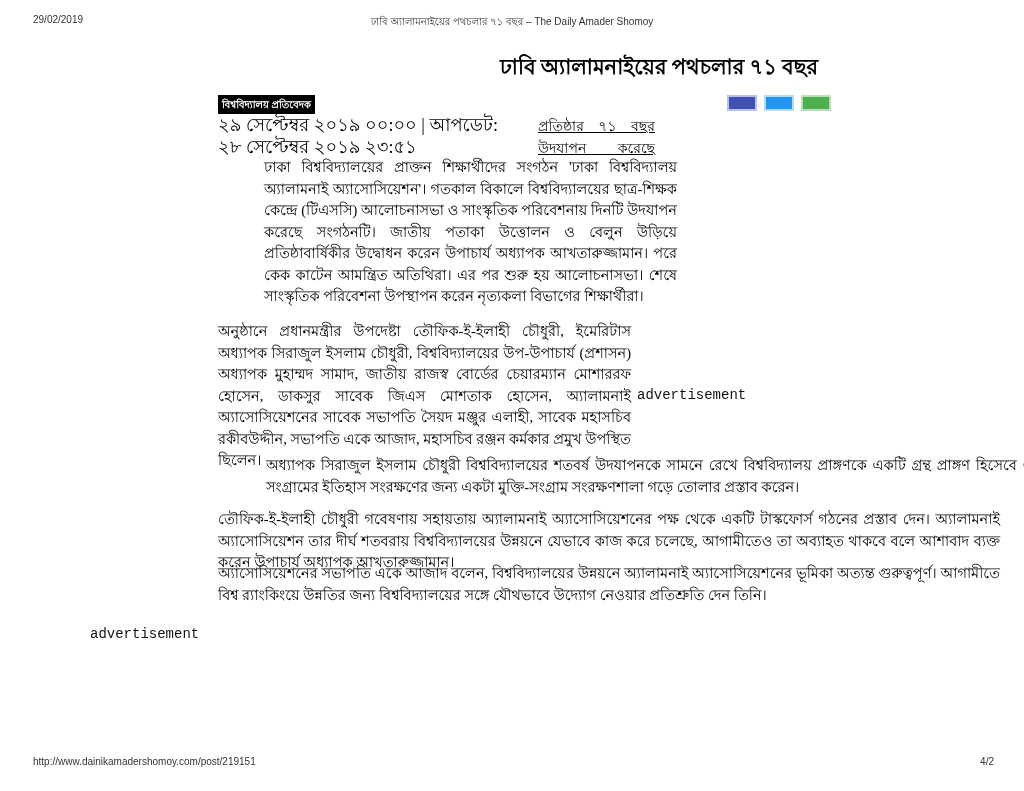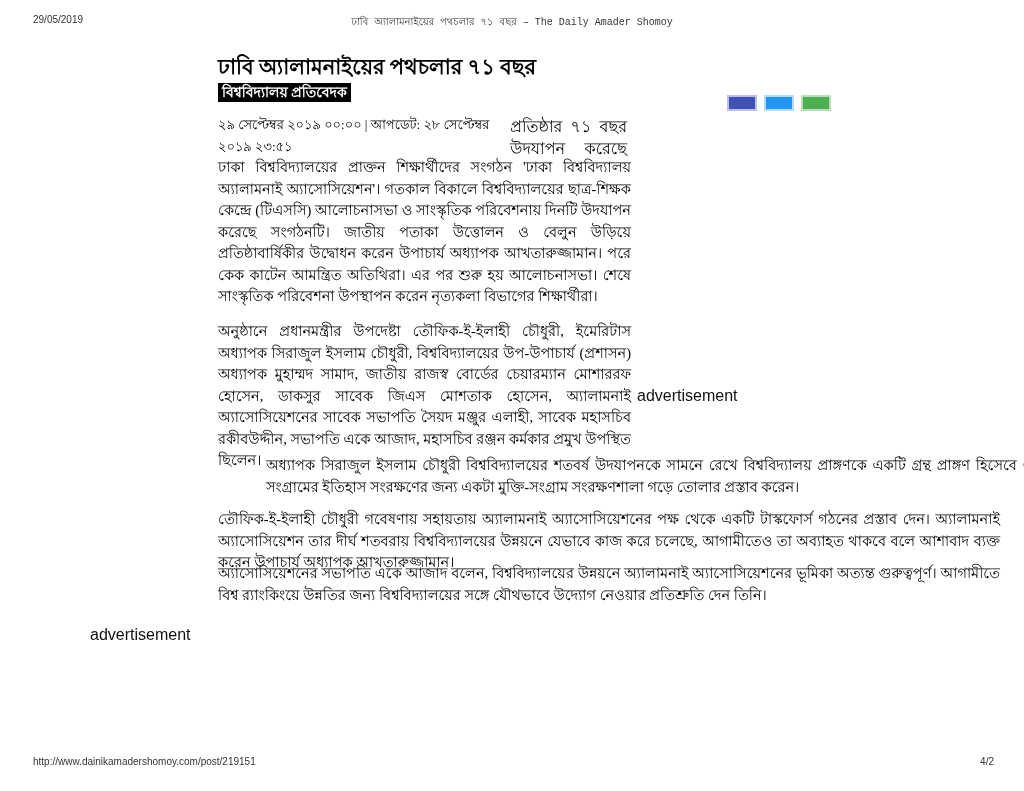--- a/index.html
+++ b/index.html
@@ -13,87 +13,88 @@
   }
   .abs { position: absolute; }
 
   
   .print-meta {
     font-family: "Liberation Sans", "DejaVu Sans", sans-serif;
     font-size: 10px; color: #333;
     white-space: nowrap;
   }
   #print-date { left: 33px; top: 14px; }
-  #print-title { left: 0; right: 0; top: 14px; text-align: center; font-family: Liberation Mono, monospace; }
+  #print-title { left: 0; right: 0; top: 14px; text-align: center; }
   #footer-url { left: 33px; top: 756px; text-align: center; }
   #footer-page { right: 30px; top: 756px; }
 
   
   #headline {
     left: 218px; top: 53px; width: 600px;
     font-size: 21px; font-weight: 700; line-height: 28px;
     margin: 0;
+    text-align: right;
   }
 
   
   #byline-badge {
-    left: 218px; top: 83px;
+    left: 218px; top: 95px;
     background: #000; color: #fff;
-    font-size: 14px; font-weight: 700;
+    font-size: 10px; font-weight: 700;
     line-height: 17px; padding: 1px 4px;
   }
 
   
   #share-bar { left: 727px; top: 95px; display: flex; }
   .share-btn {
     width: 26px; height: 12px;
     border: 2px solid transparent;
     margin-right: 7px;
     display: inline-block;
   }
 
   
   #pub-date {
     left: 218px; top: 114px; width: 292px;
-    font-size: 13px; line-height: 22px;
+    font-size: 18px; line-height: 22px;
     text-align: left;
   }
 
   
   #intro-snippet {
-    left: 510px; top: 116px; width: 117px;
-    font-size: 16px; line-height: 22px;
-    text-align: justify; text-align-last: justify;
+    left: 538px; top: 116px; width: 117px;
+    font-size: 14px; line-height: 22px;
+    text-align: justify; text-align-last: justify; text-decoration: underline;
   }
 
   .para {
     font-size: 14.5px; line-height: 21.5px;
     text-align: justify;
     margin: 0;
   }
   .para-narrow { left: 218px; width: 413px; }
   .para-wide   { left: 218px; width: 782px; }
-  #para-1 { top: 157px; }
+  #para-1 { top: 157px; margin-left: 46px; }
   #para-2 { top: 321px; }
   #para-3 { top: 455px; margin-left: 48px; }
   #para-4 { top: 509px; }
   #para-5 { top: 563px; }
 
   .ad-label {
-    font-family: Liberation Sans, sans-serif;
-    font-size: 16px; color: #111;
+    font-family: Liberation Mono, monospace;
+    font-size: 14px; color: #111;
     white-space: nowrap;
   }
   #ad-right { left: 637px; top: 387px; }
   #ad-left  { left: 90px;  top: 626px; }
 </style>
 </head>
 <body>
 
-<div id="print-date" class="abs print-meta">29/05/2019</div>
+<div id="print-date" class="abs print-meta">29/02/2019</div>
 <div id="print-title" class="abs print-meta">ঢাবি অ্যালামনাইয়ের পথচলার ৭১ বছর – The Daily Amader Shomoy</div>
 
 <h1 id="headline" class="abs">ঢাবি অ্যালামনাইয়ের পথচলার ৭১ বছর</h1>
 
 <span id="byline-badge" class="abs">বিশ্ববিদ্যালয় প্রতিবেদক</span>
 
 <div id="share-bar" class="abs">
   <span class="share-btn" style="background-color: rgb(63, 81, 181); border-color: rgb(185, 193, 234);"></span>
   <span class="share-btn" style="background-color: rgb(33, 150, 243); border-color: rgb(180, 218, 248);"></span>
   <span class="share-btn" style="background-color: rgb(76, 175, 80); border-color: rgb(188, 222, 189);"></span>

